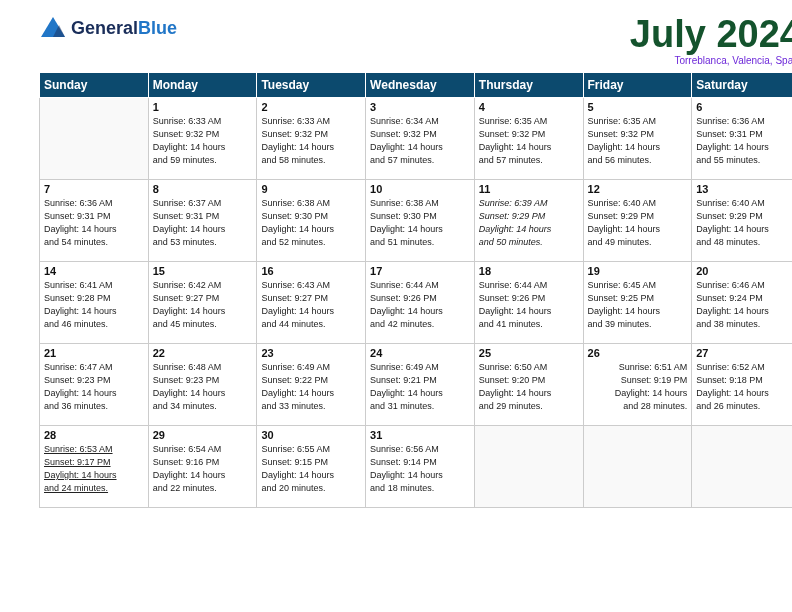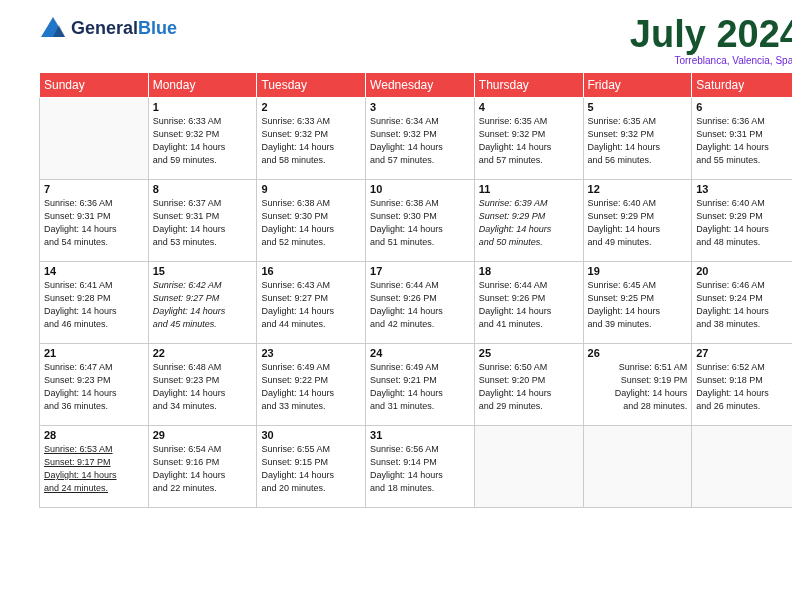--- a/index.html
+++ b/index.html
@@ -52,24 +52,24 @@
       font-size: 10px;
       color: #6d28d9;
       margin-top: 2px;
     }
     table {
       width: 100%;
       border-collapse: collapse;
       table-layout: fixed;
     }
     th {
-      background-color: #ef4444;
+      background-color: #0c4a6e;
       color: #fff;
       font-size: 12px;
-      font-weight: normal;
+      font-weight: bold;
       padding: 5px 4px;
       text-align: left;
       border: 1px solid #fff;
     }
     td {
       border: 1px solid #ccc;
       vertical-align: top;
       padding: 3px 4px;
       font-size: 9.5px;
       color: #222;
@@ -226,21 +226,21 @@
         <tr>
           <td>
             <div class="day-num">14</div>
             <div class="day-info" style="white-space: pre-line;">Sunrise: 6:41 AM
 Sunset: 9:28 PM
 Daylight: 14 hours
 and 46 minutes.</div>
           </td>
           <td>
             <div class="day-num">15</div>
-            <div class="day-info" style="white-space: pre-line; font-style: italic;">Sunrise: 6:42 AM
+            <div class="day-info" style="white-space: pre-line;">Sunrise: 6:42 AM
 Sunset: 9:27 PM
 Daylight: 14 hours
 and 45 minutes.</div>
           </td>
           <td>
             <div class="day-num">16</div>
             <div class="day-info" style="white-space: pre-line;">Sunrise: 6:43 AM
 Sunset: 9:27 PM
 Daylight: 14 hours
 and 44 minutes.</div>

